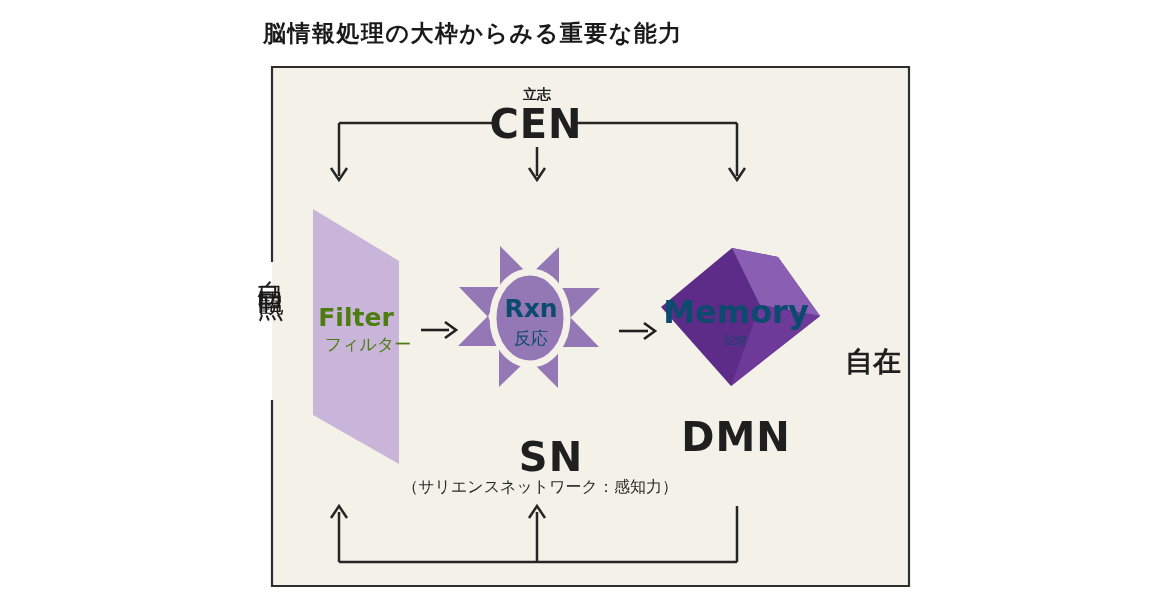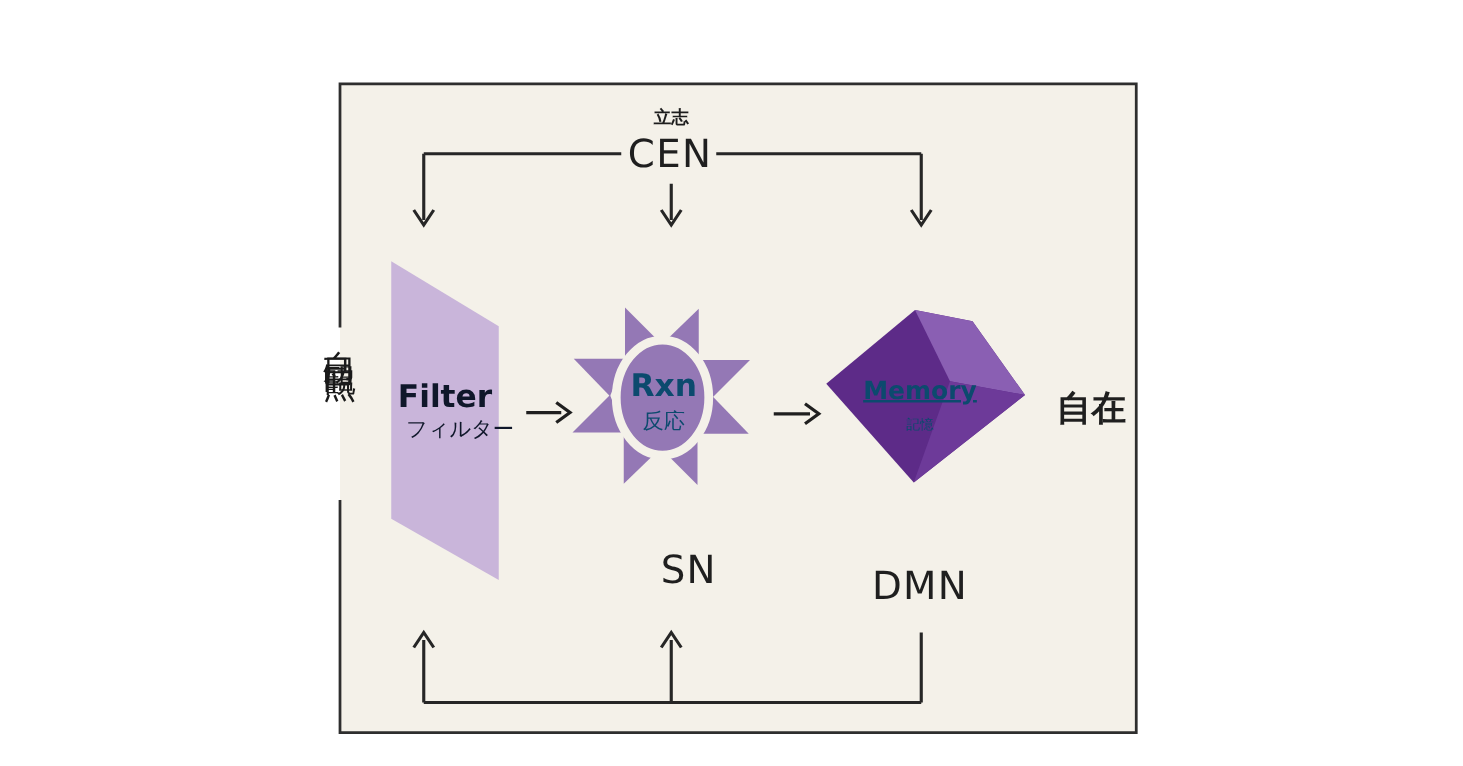--- a/index.html
+++ b/index.html
@@ -4,26 +4,26 @@
 <style>
   html,body{margin:0;padding:0;background:#ffffff;}
   body{width:1170px;height:613px;position:relative;overflow:hidden;
        font-family:"DejaVu Sans","Liberation Sans",sans-serif;color:#1d1d1d;}
   .canvas{position:absolute;inset:0;}
   svg{position:absolute;left:0;top:0;}
   .lbl{position:absolute;transform:translate(-50%,-50%);white-space:nowrap;line-height:1;}
   .title{position:absolute;left:263px;top:18px;font-size:23px;font-weight:700;
          letter-spacing:1.5px;color:#1a1a1a;}
   .small-top{font-size:14px;font-weight:600;}
-  .net{font-size:31px;font-weight:400;letter-spacing:1px;color:#1f1f1f;text-align:center;}
+  .net{font-size:40px;font-weight:700;letter-spacing:1px;color:#1f1f1f;text-align:center;}
   .node-en{font-size:25px;font-weight:700;}
   .node-ja{font-size:17px;font-weight:500;}
   .white{color:#0c4a6e;}
-  .dark{color:#0f172a;}
-  .side-label{font-size:28px;font-weight:600;color:#1f1f1f;}
+  .dark{color:#4d7c0f;}
+  .side-label{font-size:28px;font-weight:600;color:#1f1f1f;margin-top:35px;}
   .note{font-size:16px;font-weight:500;color:#2a2a2a;}
   .vertical{position:absolute;left:271px;top:259px;transform:translateX(-50%);
             writing-mode:vertical-rl;text-orientation:upright;
             font-size:27px;font-weight:500;letter-spacing:5px;color:#1a1a1a;line-height:1;}
 </style>
 </head>
 <body>
 
 <div class="canvas">
 
@@ -67,33 +67,35 @@
       <polygon points="760,305 820,316 731,386" fill="#6d3a99"></polygon>
     </g>
 
     <g stroke="#262626" stroke-width="2.5" fill="none">
       <path d="M339,562 H737 M339,512 V562 M537,512 V562 M737,506 V562"></path>
       <polyline points="331,518 339,506 347,518"></polyline>
       <polyline points="529,518 537,506 545,518"></polyline>
     </g>
   </svg>
 
+  <div class="title">脳情報処理の大枠からみる重要な能力</div>
 
   <div class="lbl small-top" style="left:537px;top:94px;">立志</div>
   <div class="lbl net" style="left:536px;top:124px;">CEN</div>
 
   <div class="vertical">自己観照</div>
 
   <div class="lbl node-en dark" style="left:356px;top:317px;">Filter</div>
   <div class="lbl node-ja dark" style="left:368px;top:344px;">フィルター</div>
 
   <div class="lbl node-en white" style="left:531px;top:308px;">Rxn</div>
   <div class="lbl node-ja white" style="left:531px;top:338px;">反応</div>
 
-  <div class="lbl node-en white" style="left:736px;top:312px;font-size:20px;text-decoration:underline;">Memory</div>
+  <div class="lbl node-en white" style="left:736px;top:312px;font-size:32px;">Memory</div>
   <div class="lbl node-ja white" style="left:736px;top:340px;font-size:11px;">記憶</div>
 
   <div class="lbl side-label" style="left:873px;top:327px;">自在</div>
 
   <div class="lbl net" style="left:538px;top:457px;margin-left:13px;">SN</div>
-  <div class="lbl net" style="left:736px;top:470px;">DMN</div>
+  <div class="lbl note" style="left:540px;top:487px;">（サリエンスネットワーク：感知力）</div>
+  <div class="lbl net" style="left:736px;top:437px;">DMN</div>
 
 </div>
 
 </body></html>

